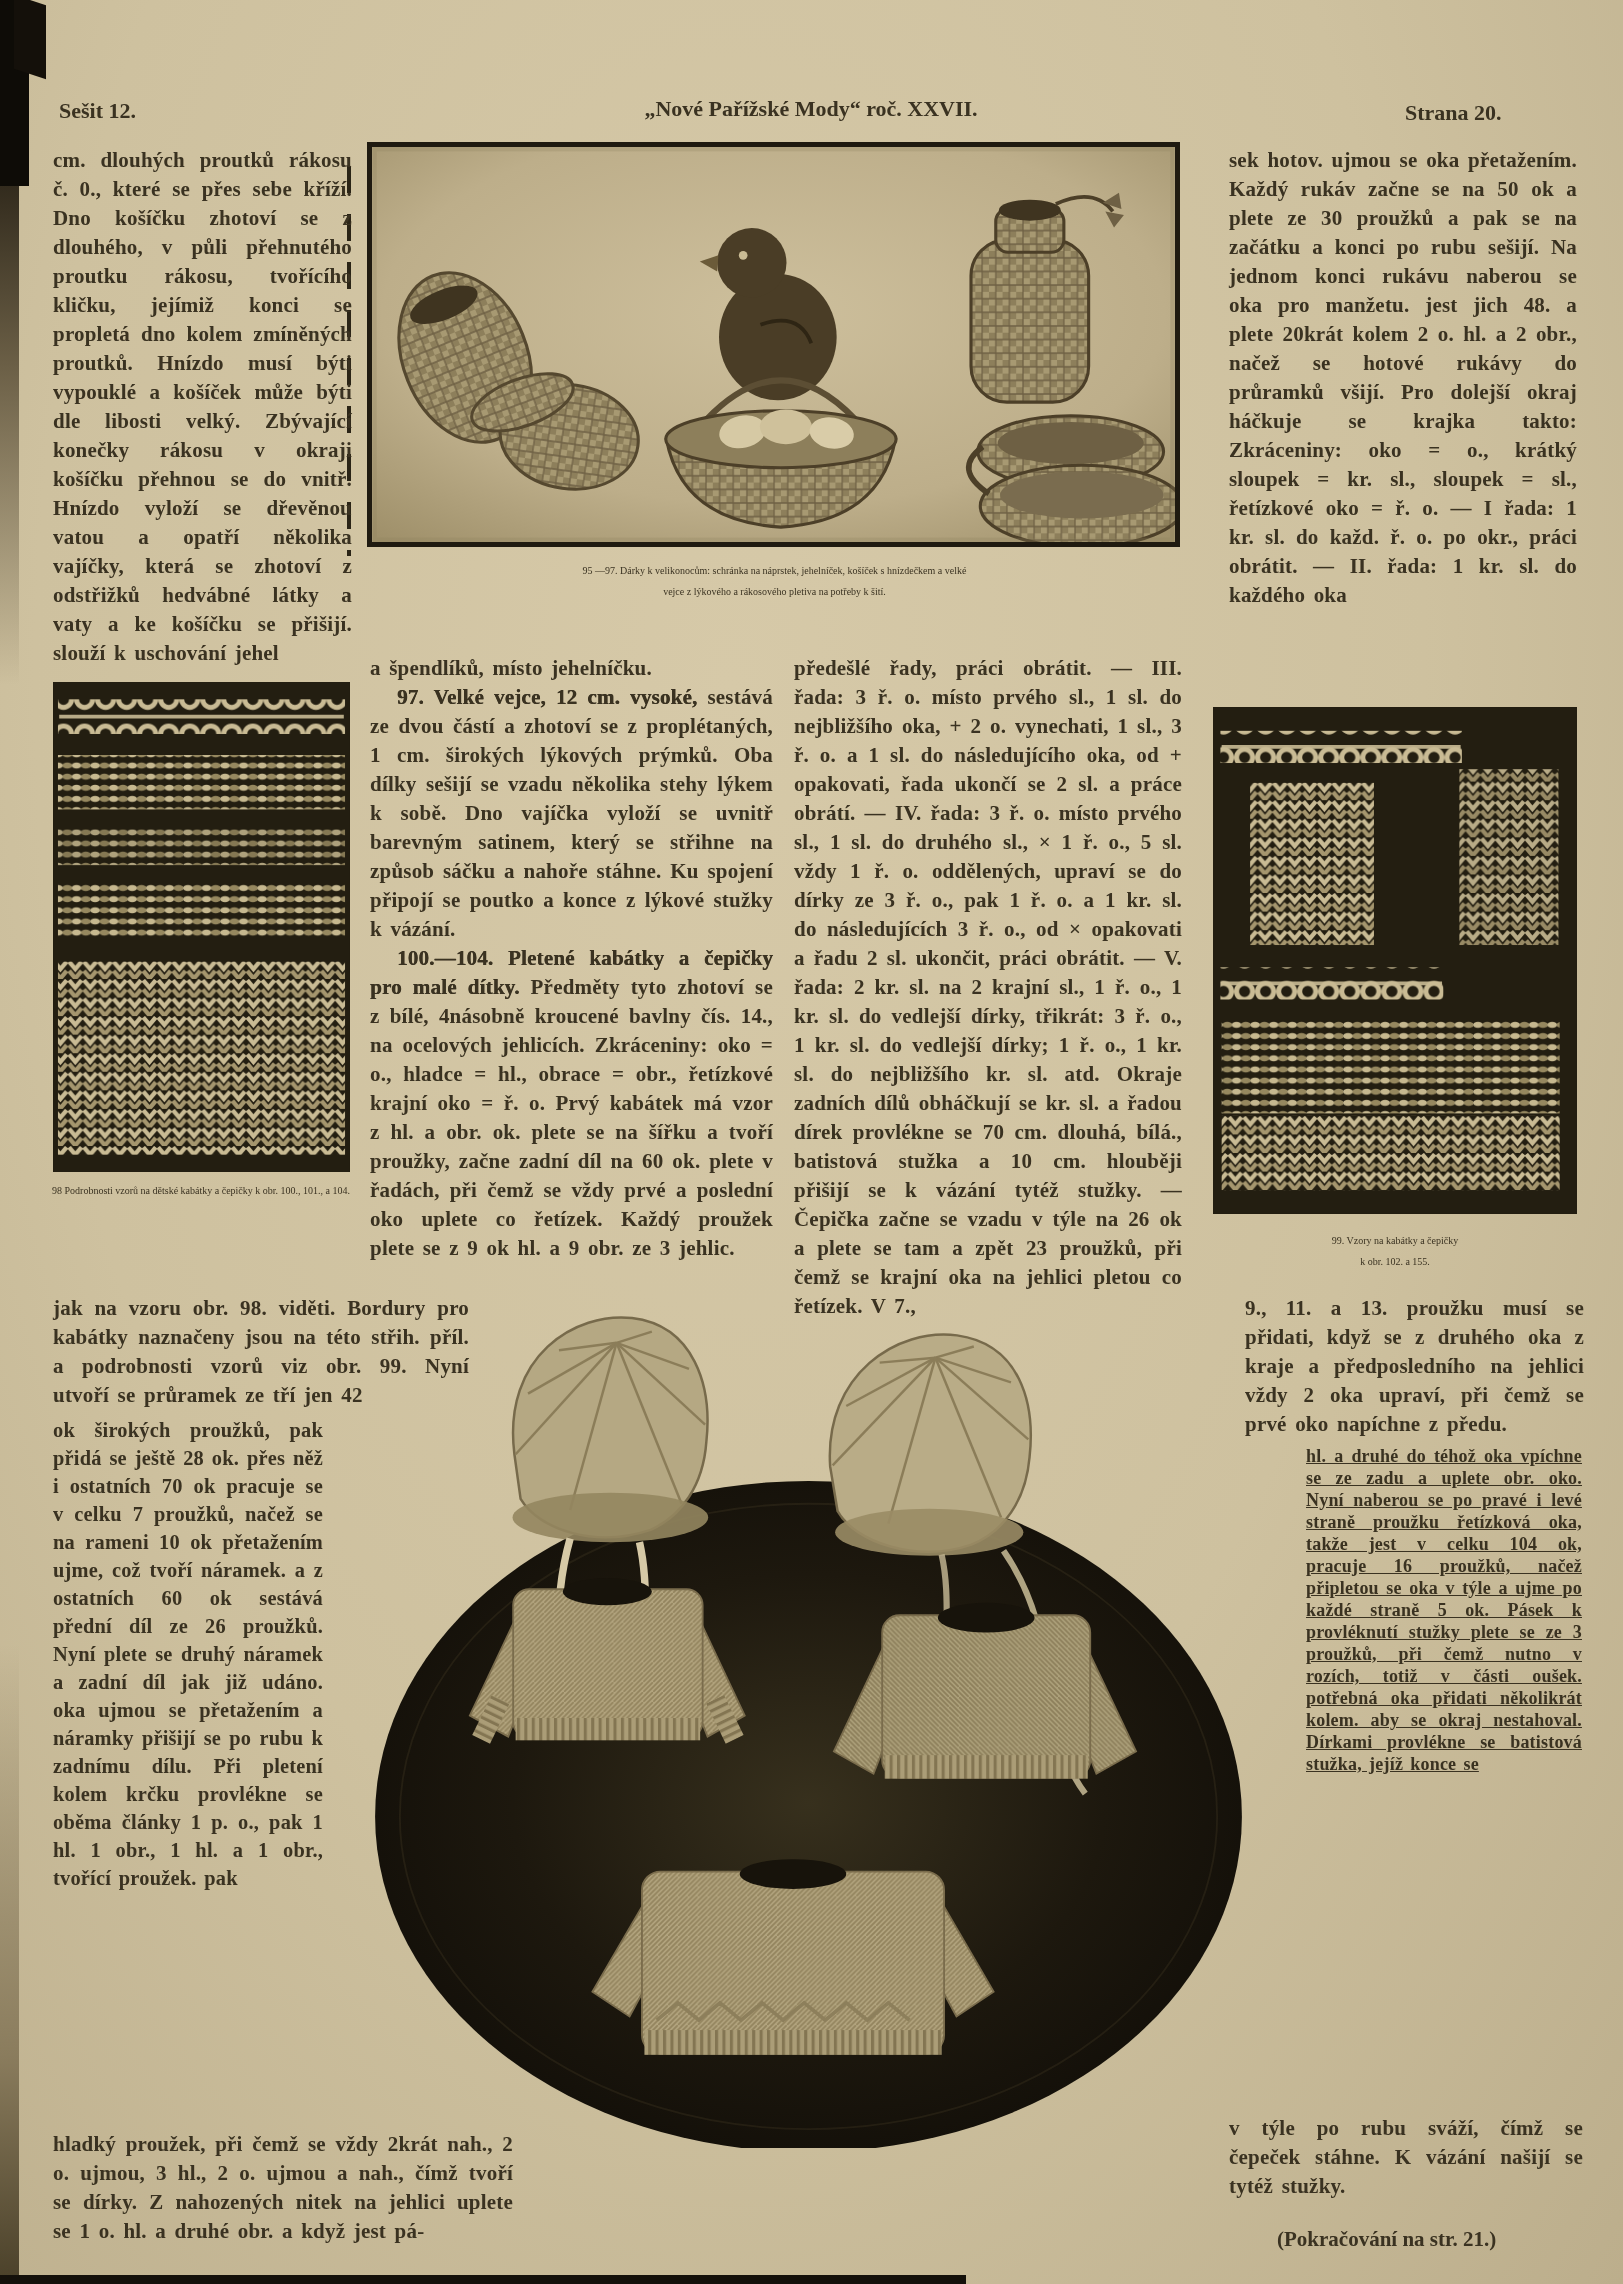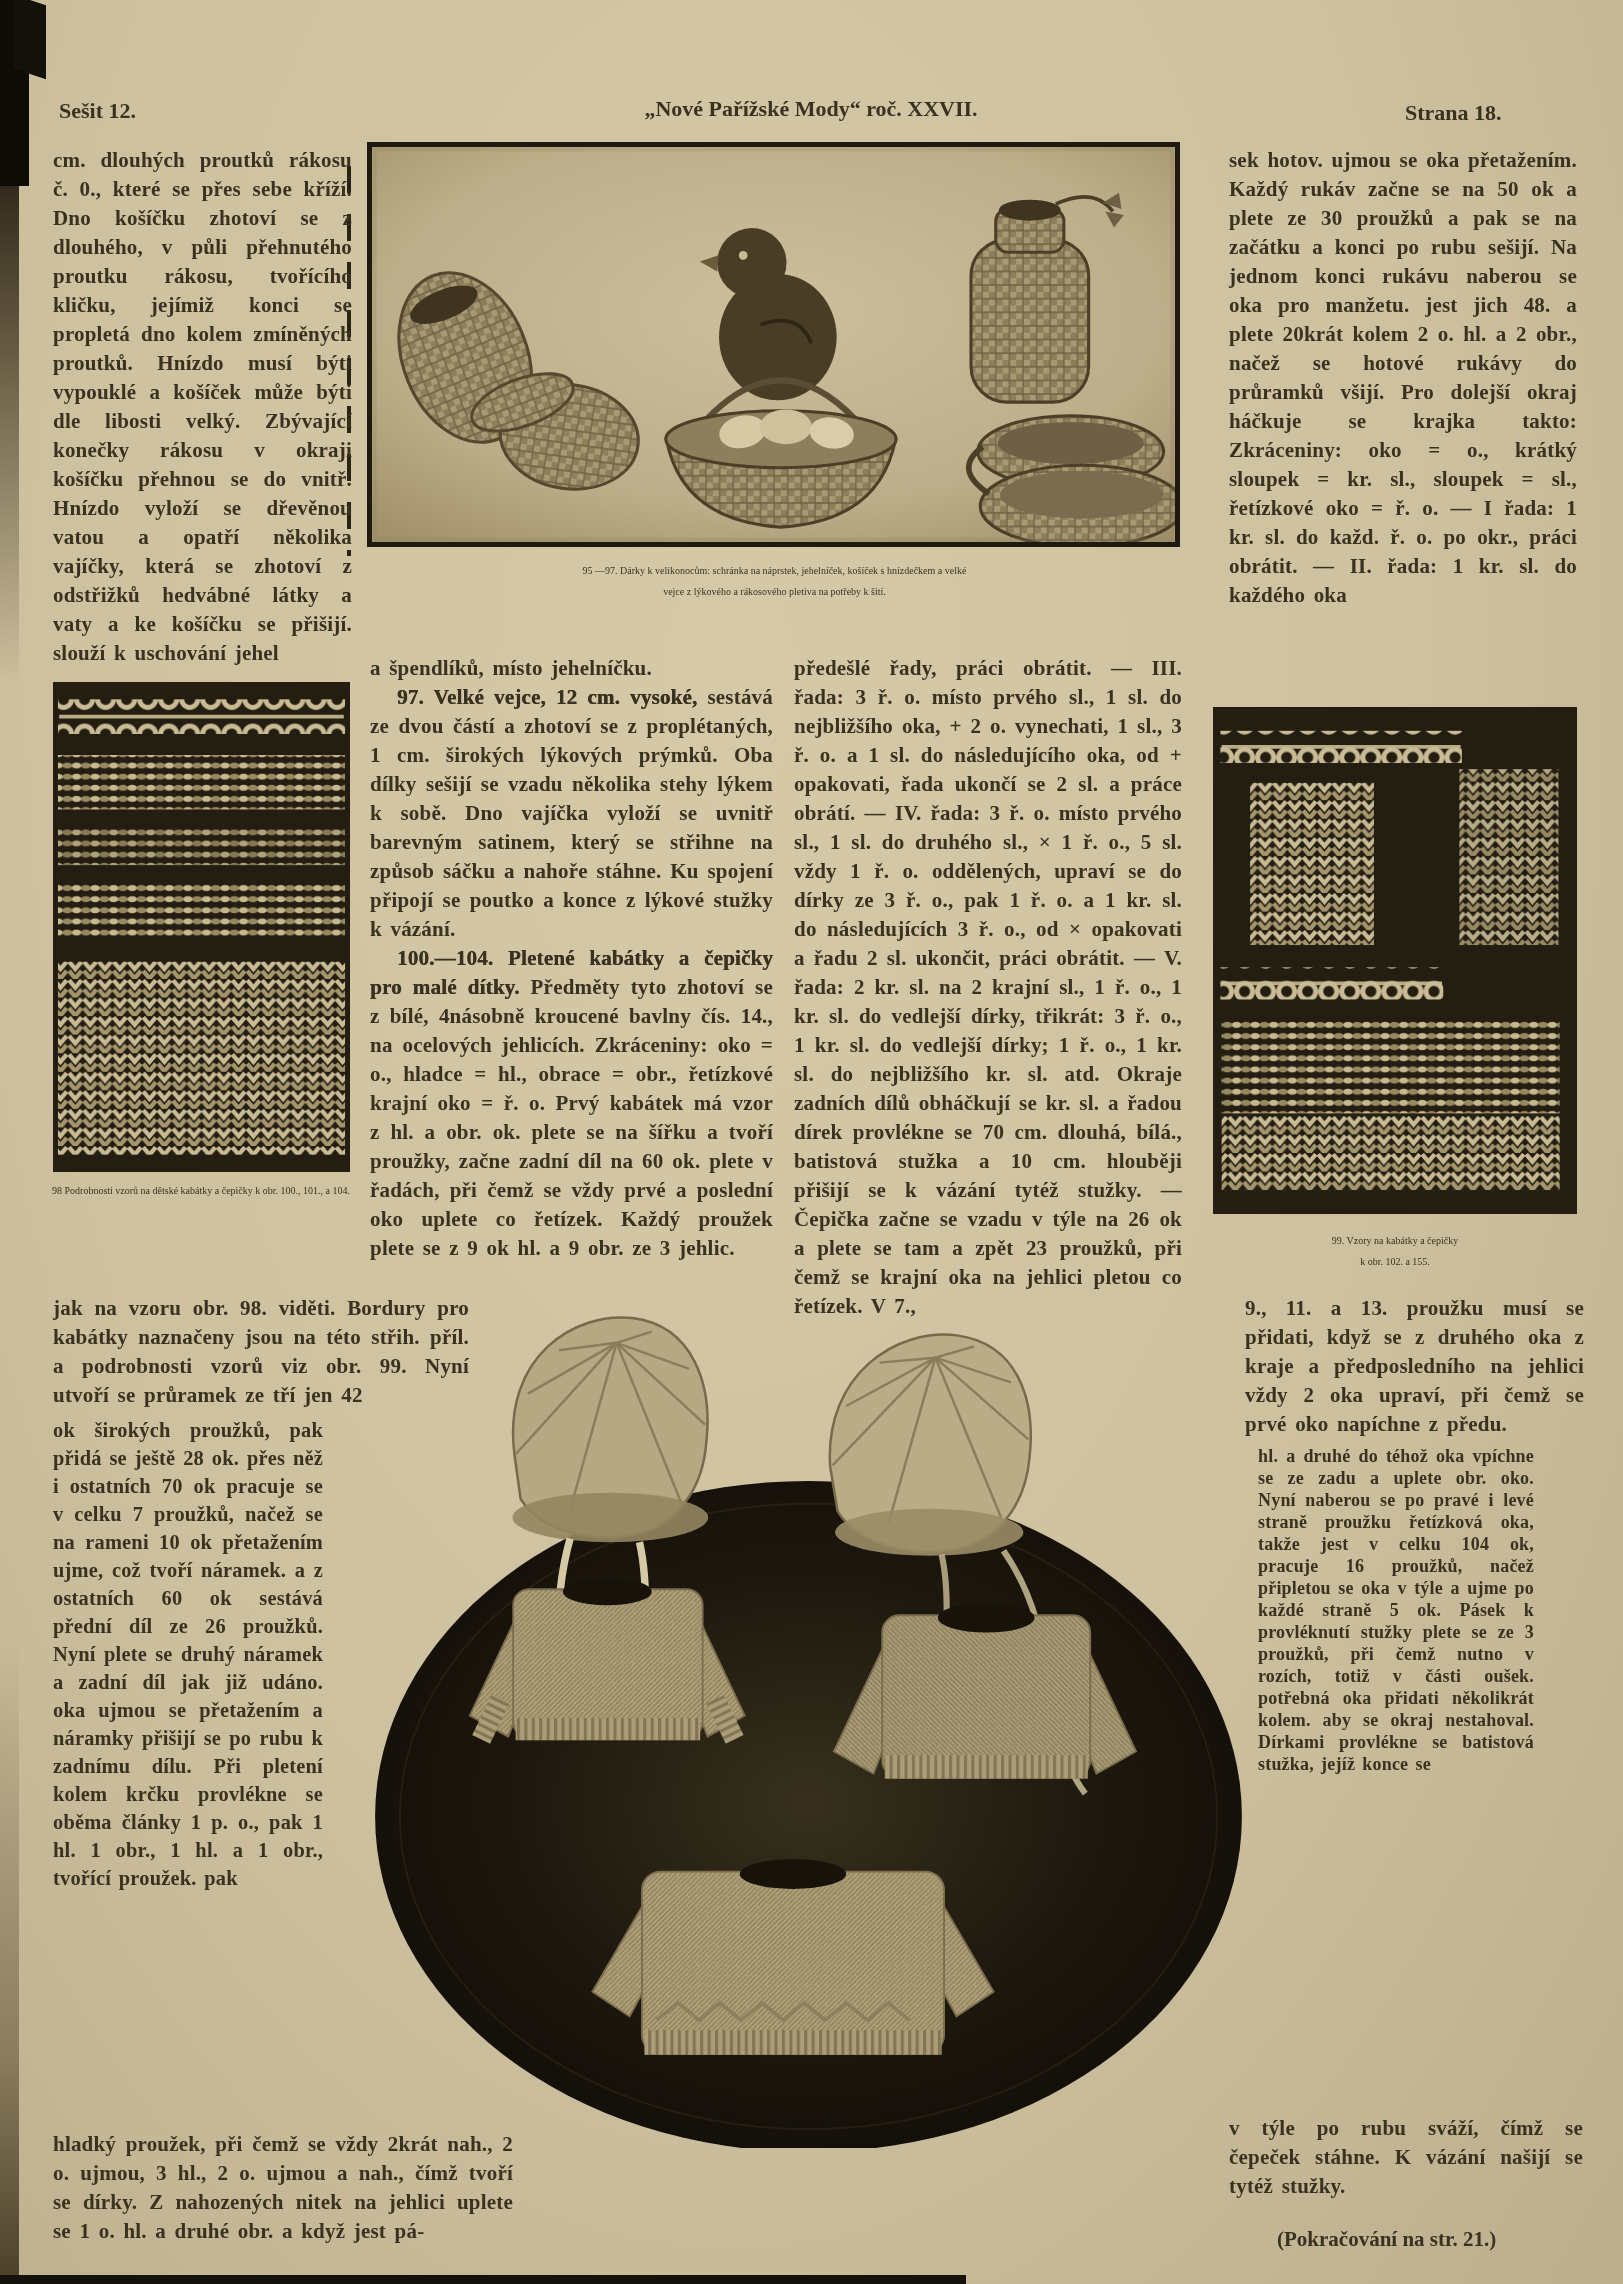--- a/index.html
+++ b/index.html
@@ -42,21 +42,21 @@
 <div id="page">
 
   <div class="edge-left"></div>
   <div class="corner-tl"></div>
   <div class="corner-tl2"></div>
   <div class="edge-bottom"></div>
   <div class="rule-v"></div>
 
   <div class="hdr" style="left:59px;top:98px;">Sešit 12.</div>
   <div class="hdr" style="left:588px;top:96px;width:446px;text-align:center;font-family:Liberation Serif, serif;">„Nové Pařížské Mody“ roč. XXVII.</div>
-  <div class="hdr" style="left:1405px;top:100px;">Strana 18.</div>
+  <div class="hdr" style="left:1405px;top:100px;">Strana 20.</div>
 
   <div class="col" style="left:53px;top:146px;width:299px;">
     <p class="noindent">cm. dlouhých proutků rákosu č. 0., které se přes sebe kříží. Dno košíčku zhotoví se z dlouhého, v půli přehnutého proutku rákosu, tvořícího kličku, jejímiž konci se propletá dno kolem zmíněných proutků. Hnízdo musí býti vypouklé a košíček může býti dle libosti velký. Zbývající konečky rákosu v okraji košíčku přehnou se do vnitř. Hnízdo vyloží se dřevěnou vatou a opatří několika vajíčky, která se zhotoví z odstřižků hedvábné látky a vaty a ke košíčku se přišijí. slouží k uschování jehel</p>
   </div>
 
   <figure class="photo-frame" style="left:367px;top:142px;width:813px;height:405px;">
     <svg width="803" height="395" viewBox="0 0 1296 638">
       <defs>
         <radialGradient id="phbg" cx="50%" cy="42%" r="75%">
           <stop offset="0%" stop-color="#cdbf9c"></stop>
@@ -299,21 +299,21 @@
         <ellipse cx="330" cy="60" rx="86" ry="24" fill="#17130b"></ellipse>
       </g>
     </svg>
   </figure>
 
 
   <div class="col" style="left:1245px;top:1294px;width:339px;">
     <p class="noindent">9., 11. a 13. proužku musí se přidati, když se z druhého oka z kraje a předposledního na jehlici vždy 2 oka upraví, při čemž se prvé oko napíchne z předu.</p>
   </div>
 
-  <div class="col narrow-r" style="left:1258px;top:1445px;width:276px;">
+  <div class="col narrow-r" style="left:1306px;top:1445px;width:276px;text-decoration:underline;">
     <p class="noindent">hl. a druhé do téhož oka vpíchne se ze zadu a uplete obr. oko. Nyní naberou se po pravé i levé straně proužku řetízková oka, takže jest v celku 104 ok, pracuje 16 proužků, načež připletou se oka v týle a ujme po každé straně 5 ok. Pásek k provléknutí stužky plete se ze 3 proužků, při čemž nutno v rozích, totiž v části oušek. potřebná oka přidati několikrát kolem. aby se okraj nestahoval. Dírkami provlékne se batistová stužka, jejíž konce se</p>
   </div>
 
   <div class="col" style="left:1229px;top:2114px;width:354px;">
     <p class="noindent">v týle po rubu sváží, čímž se čepeček stáhne. K vázání našijí se tytéž stužky.</p>
   </div>
 
   <div class="cont" style="left:1277px;top:2227px;">(Pokračování na str. 21.)</div>
 
 </div>

